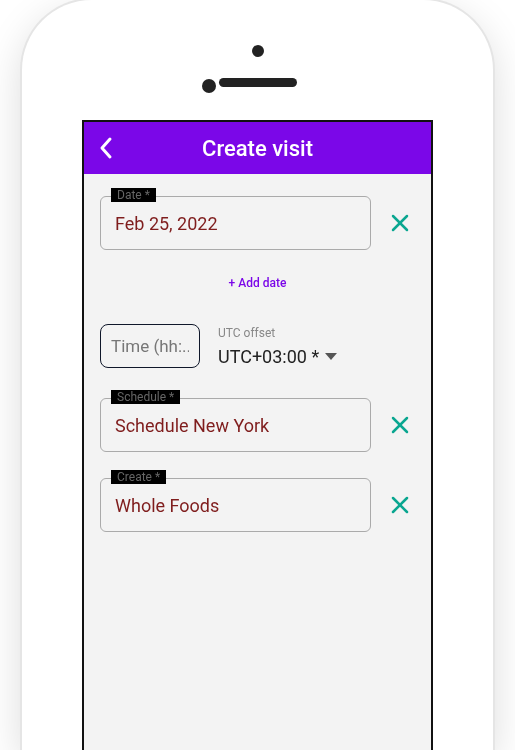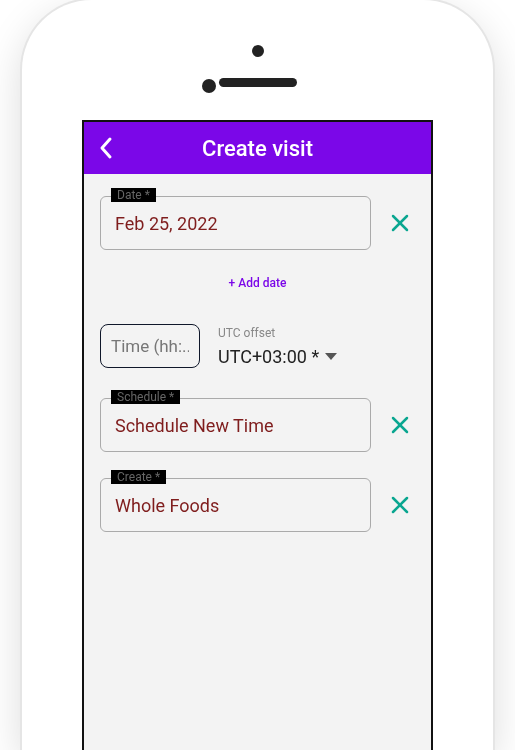--- a/index.html
+++ b/index.html
@@ -241,21 +241,21 @@
               <div class="utc-value">
                 <span>UTC+03:00 *</span>
                 <span class="caret"></span>
               </div>
             </div>
           </div>
 
           <div class="row">
             <div class="field">
               <span class="field-label">Schedule *</span>
-              <div class="field-value">Schedule New Time</div>
+              <div class="field-value">Schedule New York</div>
             </div>
             <div class="clear">
               <svg width="22" height="22" viewBox="0 0 22 22" fill="none" stroke-width="2.5" stroke-linecap="round">
                   <line x1="4" y1="4" x2="18" y2="18"></line>
                   <line x1="18" y1="4" x2="4" y2="18"></line>
                 </svg>
             </div>
           </div>
 
           <div class="row">

